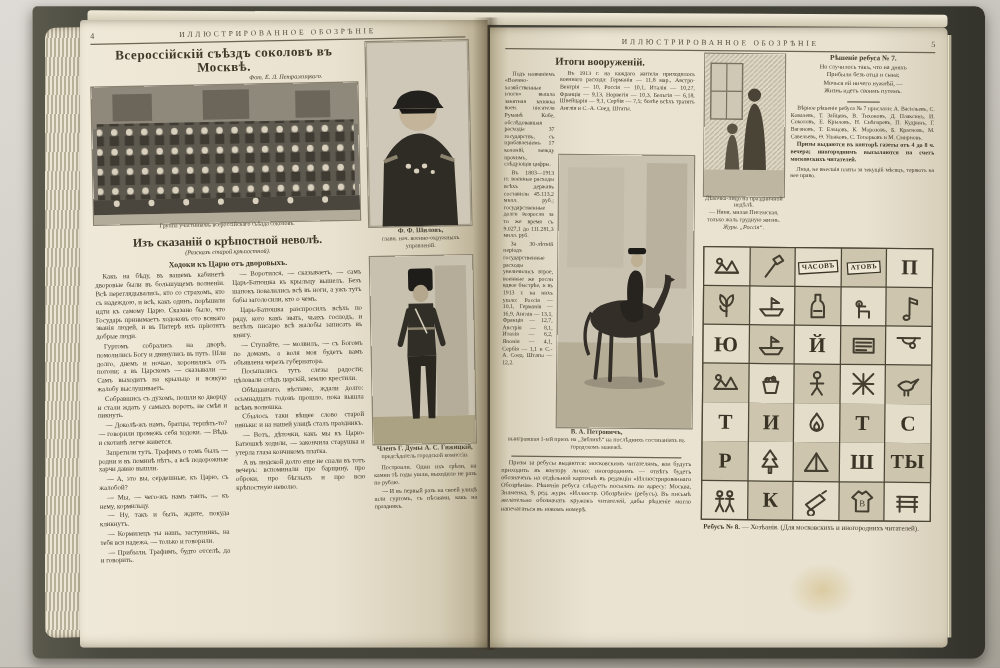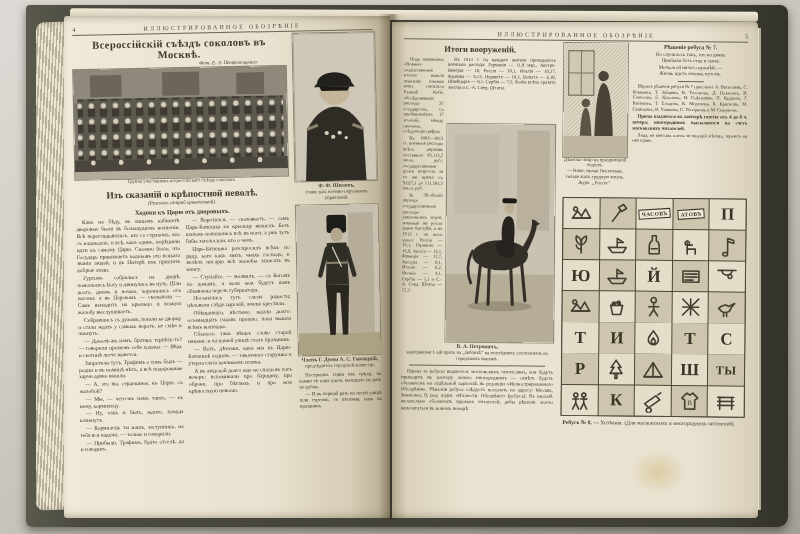--- a/index.html
+++ b/index.html
@@ -75,21 +75,21 @@
   .vline{font-size:5px;text-align:center;line-height:1.3;}
   .mini-rule{width:26px;height:.7px;background:#6b6452;margin:3px auto;}
   .names{font-size:4.6px;line-height:1.22;text-align:justify;text-indent:5px;}
   .announce{font-size:4.8px;font-weight:bold;line-height:1.22;text-align:justify;text-indent:5px;margin-top:2px;}
   .note{font-size:4.6px;line-height:1.22;text-align:justify;text-indent:5px;margin-top:1px;}
   .rebus-grid{display:grid;grid-template-columns:repeat(5,1fr);grid-auto-rows:30.5px;
     border:1px solid #4c4636;background:#4c4636;gap:.7px;margin-top:2px;}
   .tile{background:#e4ddca;display:flex;align-items:center;justify-content:center;overflow:hidden;}
   .tile.shade{background:#cdc5ae;}
   .tl{font-size:17px;font-weight:bold;color:#3a3426;line-height:1;}
-  .tl.multi{font-size:12px;letter-spacing:.5px;}
+  .tl.multi{font-size:16px;letter-spacing:.5px;}
   .tw{font-size:5.6px;font-weight:bold;color:#3a3426;letter-spacing:.4px;border:.7px solid #3a3426;
     padding:1px 2px;transform:rotate(-4deg);background:#efe8d6;}
   .tile svg{width:24px;height:24px;}
   .rebus-cap{font-size:5.6px;line-height:1.3;margin-top:3px;text-align:left;padding:0 2px;}
   .rebus-cap .lead{font-weight:bold;}
   .stain{position:absolute;left:238px;top:428px;width:56px;height:44px;border-radius:50%;
     background:radial-gradient(ellipse at center,rgba(184,150,52,.30),rgba(184,150,52,0) 70%);}
   .stain2{position:absolute;left:300px;top:60px;width:40px;height:60px;border-radius:50%;
     background:radial-gradient(ellipse at center,rgba(150,130,80,.12),rgba(150,130,80,0) 70%);}
 </style>

